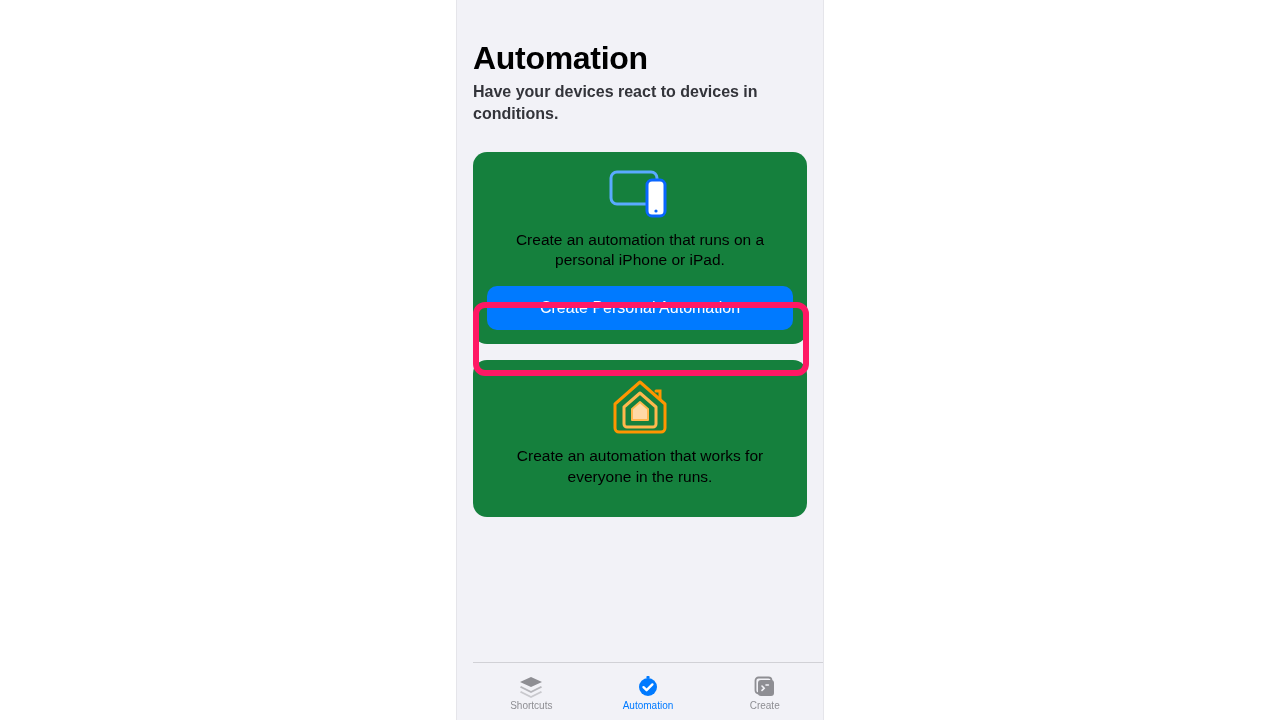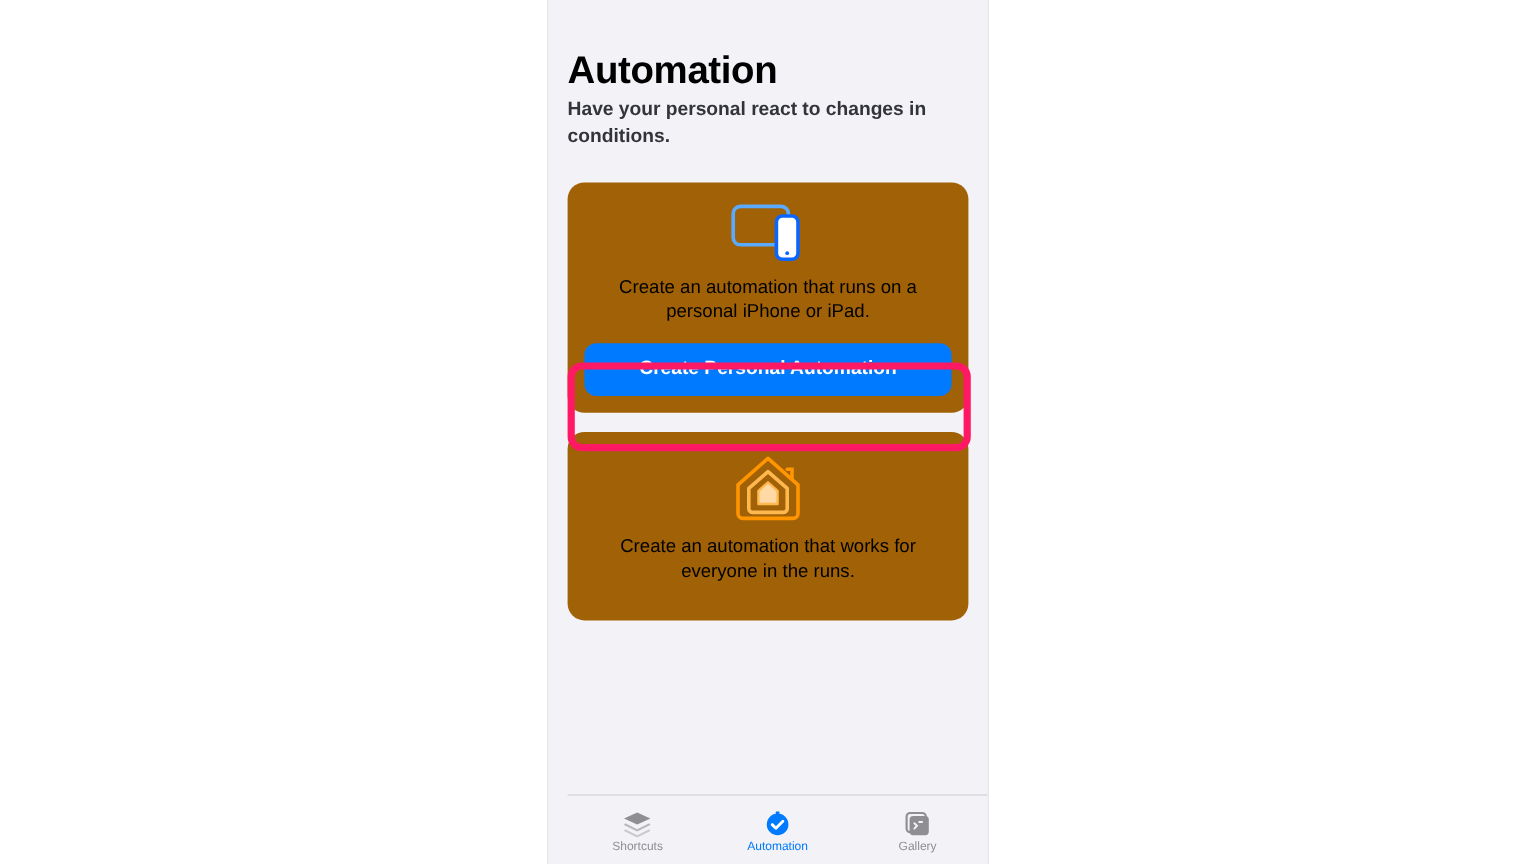--- a/index.html
+++ b/index.html
@@ -25,40 +25,40 @@
     margin-bottom: 4px;
   }
   .page-subtitle {
     font-size: 16px;
     font-weight: 600;
     color: #33343a;
     line-height: 1.35;
     margin-bottom: 28px;
   }
   .card {
-    background: #a16207;
+    background: #15803d;
     border-radius: 14px;
     padding: 18px 14px 14px 14px;
     margin-bottom: 16px;
     text-align: center;
   }
   .card-icon-wrap { display:flex; justify-content:center; margin-bottom:10px; }
   .card-desc {
     font-size: 15.5px;
     color: #000;
     line-height: 1.3;
     margin: 6px 10px 16px 10px;
   }
   .btn {
     display: block;
     width: 100%;
     border: none;
     border-radius: 10px;
     font-size: 16px;
-    font-weight: 700;
+    font-weight: 400;
     color: #ffffff;
     padding: 13px 10px;
     cursor: pointer;
   }
   .btn-blue { background: #007aff; }
   .btn-orange { background: #ff9500; }
 
   .highlight-ring {
     position: absolute;
     pointer-events: none;
@@ -91,21 +91,21 @@
   .tab svg { display:block; }
 </style>
 </head>
 <body>
 
 <div class="stage">
   <div class="phone">
 
     <div class="content">
       <h1 class="page-title">Automation</h1>
-      <p class="page-subtitle">Have your personal react to changes in conditions.</p>
+      <p class="page-subtitle">Have your devices react to devices in conditions.</p>
 
       <div class="card" style="position:relative;">
         <div class="card-icon-wrap">
           <svg width="62" height="50" viewBox="0 0 62 50">
             <rect x="2" y="2" width="46" height="32" rx="6" fill="none" stroke="#5aaaff" stroke-width="3"></rect>
             <rect x="38" y="10" width="18" height="36" rx="5" fill="#ffffff" stroke="#0a66ff" stroke-width="3"></rect>
             <circle cx="47" cy="41" r="1.6" fill="#0a66ff"></circle>
           </svg>
         </div>
         <p class="card-desc">Create an automation that runs on a personal iPhone or iPad.</p>
@@ -150,18 +150,18 @@
       </div>
       <div class="tab">
         <span>
           <svg width="24" height="22" viewBox="0 0 24 22">
             <rect x="5" y="4" width="16" height="16" rx="3" fill="#8e8e93"></rect>
             <rect x="2.5" y="1.5" width="16" height="16" rx="3" fill="none" stroke="#8e8e93" stroke-width="1.8"></rect>
             <path d="M9 10 L11.2 12.2 L9 14.4" fill="none" stroke="#f2f2f7" stroke-width="1.6" stroke-linecap="round"></path>
             <path d="M13 9 L15.4 9" stroke="#f2f2f7" stroke-width="1.6" stroke-linecap="round"></path>
           </svg>
         </span>
-        <span>Gallery</span>
+        <span>Create</span>
       </div>
     </div>
 
   </div>
 </div>
 
 </body></html>

